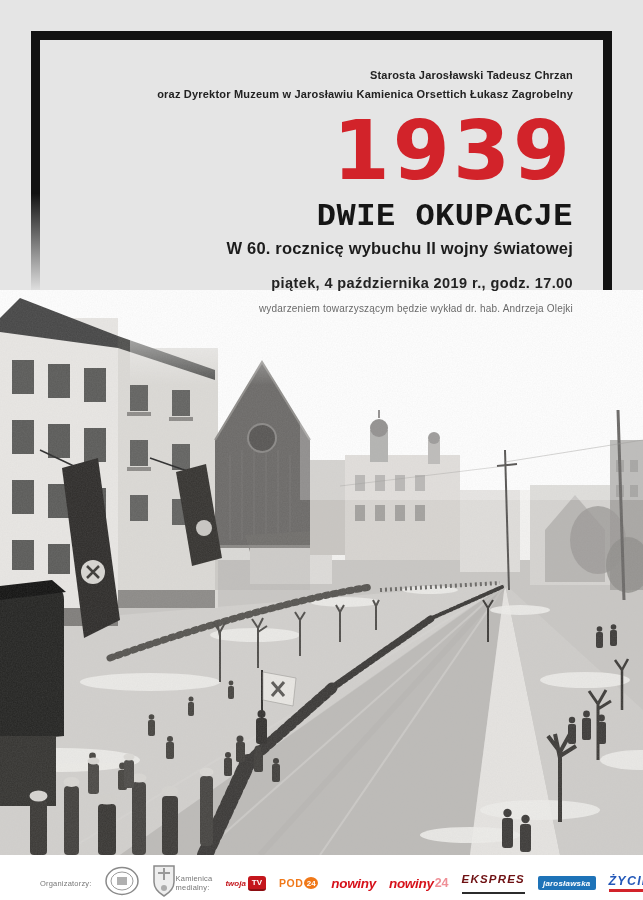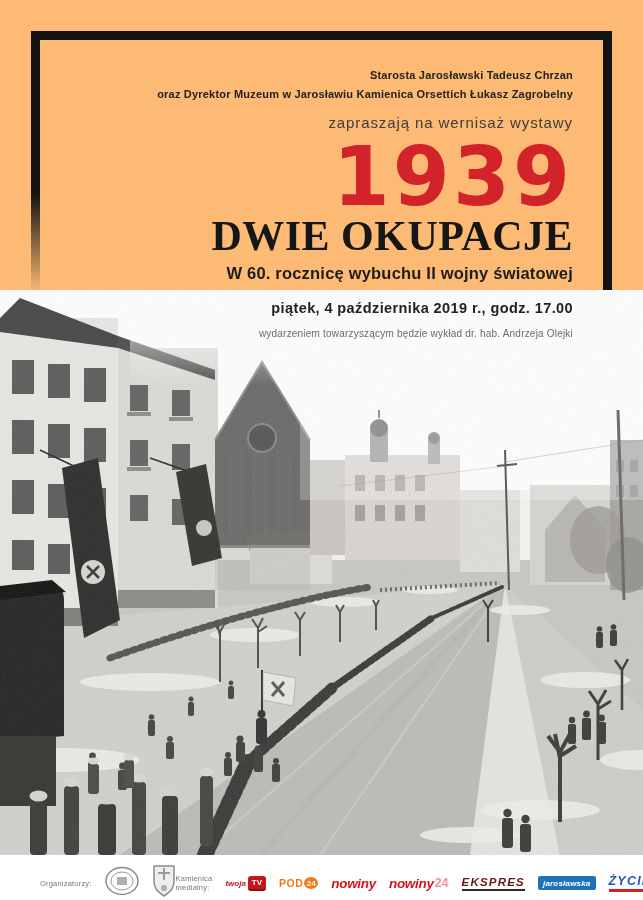--- a/index.html
+++ b/index.html
@@ -1,31 +1,31 @@
 <!DOCTYPE html>
 <html><head>
 <meta charset="utf-8">
 <style>
   html,body{margin:0;padding:0;background:#ffffff;}
-  .poster{position:relative;width:643px;height:900px;background:#fdba74;overflow:hidden;
+  .poster{position:relative;width:643px;height:900px;background:#e5e5e5;overflow:hidden;
           font-family:"Liberation Sans",sans-serif;}
   
   .frame-top{position:absolute;left:31px;top:31px;width:581px;height:9px;background:#121212;}
   .frame-left{position:absolute;left:31px;top:31px;width:9px;height:262px;
               background:linear-gradient(#121212 62%,rgba(18,18,18,0));}
   .frame-right{position:absolute;left:603px;top:31px;width:9px;height:432px;
                background:linear-gradient(#121212 68%,rgba(18,18,18,0));}
   
   .text-block{position:absolute;top:66px;right:70px;text-align:right;z-index:5;}
   .intro-line{font-size:11px;font-weight:bold;color:#222;line-height:1.75;letter-spacing:.2px;}
   .invite-line{font-size:15px;font-weight:400;color:#3c3c3c;letter-spacing:.9px;margin-top:9px;}
   .year{font-family:"DejaVu Sans","Liberation Sans",sans-serif;font-size:82px;font-weight:800;
         color:#d2232a;line-height:.88;letter-spacing:3px;margin-top:10px;text-align:right;}
-  .main-title{font-family:Liberation Serif, serif;font-size:42px;font-weight:800;
-        color:#161616;letter-spacing:.5px;line-height:1.05;margin-top:1px;}
+  .main-title{font-family:Liberation Mono, monospace;font-size:32px;font-weight:800;
+        color:#161616;letter-spacing:.5px;line-height:1.05;margin-top:13px;}
   .subtitle{font-size:16.5px;font-weight:bold;color:#1c1c1c;margin-top:6px;letter-spacing:.2px;}
   .datetime{font-size:14.5px;font-weight:bold;color:#222;margin-top:17px;letter-spacing:.4px;}
   .venue{font-size:14.5px;font-weight:400;color:#3a3a3a;margin-top:3px;letter-spacing:.4px;}
   .extra1{font-size:10px;color:#6a6a6a;margin-top:12px;letter-spacing:.2px;}
   .extra2{font-size:10px;font-weight:bold;color:#4c4c4c;margin-top:2px;letter-spacing:.2px;}
   
   .photo{position:absolute;left:0;top:290px;width:643px;height:565px;z-index:1;}
   
   .footer{position:absolute;left:0;top:855px;width:643px;height:56px;background:#fff;z-index:6;
           display:flex;align-items:center;}
@@ -36,39 +36,38 @@
   .twojatv .t1{color:#c4161c;font-size:8px;font-weight:bold;font-style:italic;}
   .twojatv .t2{background:#c4161c;color:#fff;font-size:8px;font-weight:bold;border-radius:3px;
                padding:2px 4px;margin-left:2px;border-bottom:2px solid #8c0e12;}
   .pod24 .t1{color:#f07818;font-weight:800;font-size:10.5px;letter-spacing:.5px;}
   .pod24 .t2{background:#f07818;color:#fff;border-radius:50%;font-size:8px;font-weight:800;
              padding:1.5px 2.5px;margin-left:1px;}
   .nowiny{color:#d6121b;font-weight:800;font-size:13.5px;letter-spacing:-.3px;font-style:italic;}
   .nowiny24 .t1{color:#d6121b;font-weight:800;font-size:13.5px;letter-spacing:-.3px;font-style:italic;}
   .nowiny24 .t2{color:#ef8f96;font-weight:800;font-size:12.5px;margin-left:1px;}
   .ekspres{color:#6e1012;font-weight:800;font-size:11.5px;letter-spacing:1.2px;
-           border-bottom:2.5px solid #2b2b2b;padding-bottom:1px;font-style:italic;}
+           border-bottom:2.5px solid #2b2b2b;padding-bottom:7px;font-style:italic;}
   .jaroslawska{background:#1e73b8;color:#fff;font-size:8px;font-style:italic;font-weight:600;
                padding:2.5px 5px;border-radius:2px;letter-spacing:.2px;}
   .zycie{color:#2257b8;font-weight:800;font-size:12.5px;letter-spacing:1.2px;font-style:italic;
          border-bottom:3px solid #d2232a;padding-bottom:1px;}
 </style>
 </head>
 <body>
 
 <div class="poster">
 
   <div class="frame-top"></div>
   <div class="frame-left"></div>
   <div class="frame-right"></div>
 
   <div class="text-block">
     <div class="intro-line">Starosta Jarosławski Tadeusz Chrzan</div>
     <div class="intro-line">oraz Dyrektor Muzeum w Jarosławiu Kamienica Orsettich Łukasz Zagrobelny</div>
-    <div class="invite-line">zapraszają na wernisaż wystawy</div>
     <div class="year">1939</div>
     <div class="main-title">DWIE OKUPACJE</div>
     <div class="subtitle">W 60. rocznicę wybuchu II wojny światowej</div>
     <div class="datetime">piątek, 4 października 2019 r., godz. 17.00</div>
     <div class="extra1">wydarzeniem towarzyszącym będzie wykład dr. hab. Andrzeja Olejki</div>
   </div>
 
   <div class="photo">
     <svg width="643" height="565" viewBox="0 0 643 565" xmlns="http://www.w3.org/2000/svg">
       <defs>

